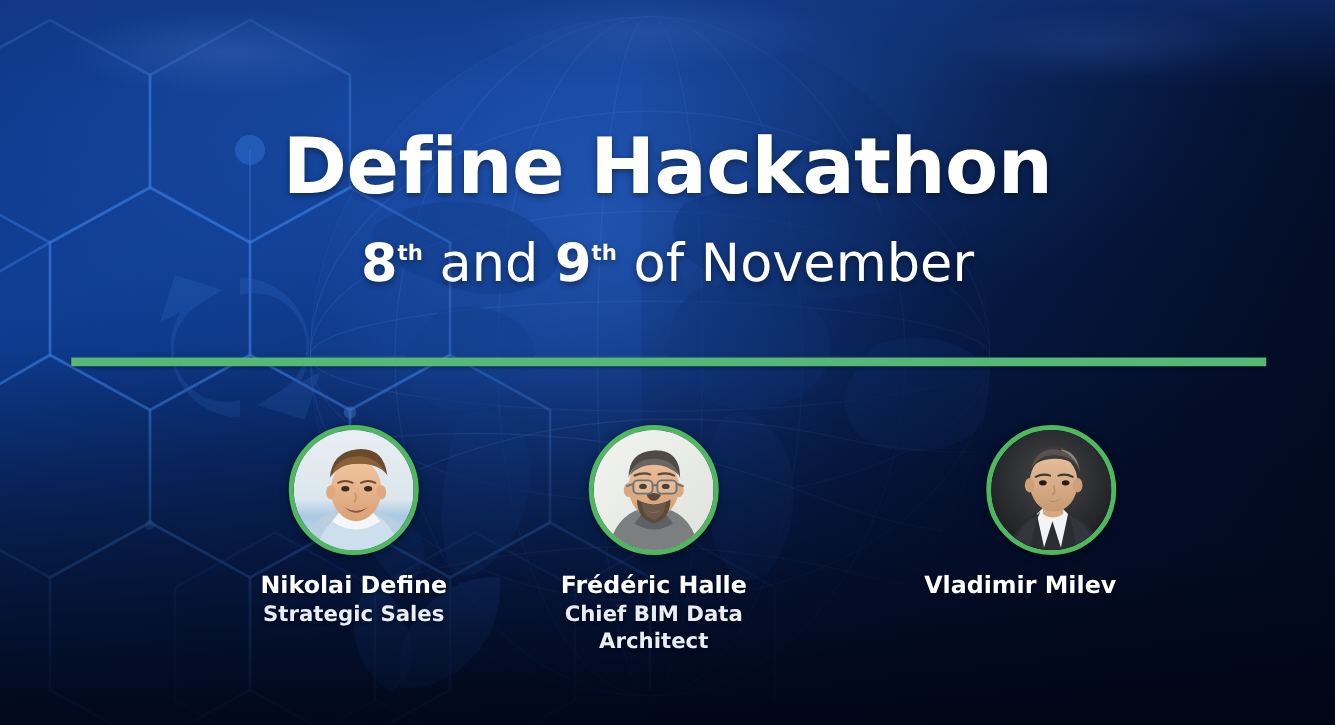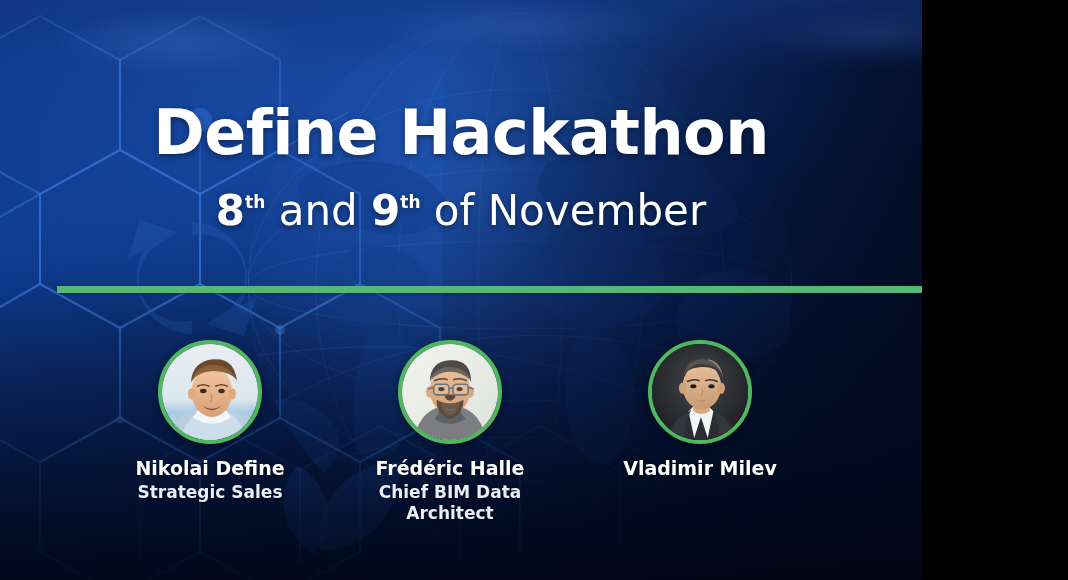--- a/index.html
+++ b/index.html
@@ -6,21 +6,21 @@
 
   html, body {
     width:1068px; height:580px;
     overflow:hidden;
     background:#000;
     font-family:"DejaVu Sans", sans-serif;
   }
 
   #banner {
     position:relative;
-    width:922px;
+    width:1068px;
     height:580px;
     overflow:hidden;
     background:#c2410c;
   }
 
   
   .bg-base {
     position:absolute; inset:0;
     background:
       radial-gradient(ellipse 70% 60% at 30% 18%, #17479e 0%, rgba(23,71,158,0) 62%),
@@ -104,21 +104,21 @@
     justify-content:center;
     align-items:flex-start;
   }
   .speaker {
     width:240px;
     display:flex;
     flex-direction:column;
     align-items:center;
   }
   .speaker.s1 { margin-left:-12px; }
-  .speaker.s3 { margin-left:10px; }
+  .speaker.s3 { margin-left:10px;align-items:flex-end; }
 
   .avatar {
     width:104px; height:104px;
     border-radius:50%;
     border:4px solid #4fb85e;
     overflow:hidden;
     position:relative;
     box-shadow:0 2px 8px rgba(0,0,0,.45);
     flex:none;
   }

